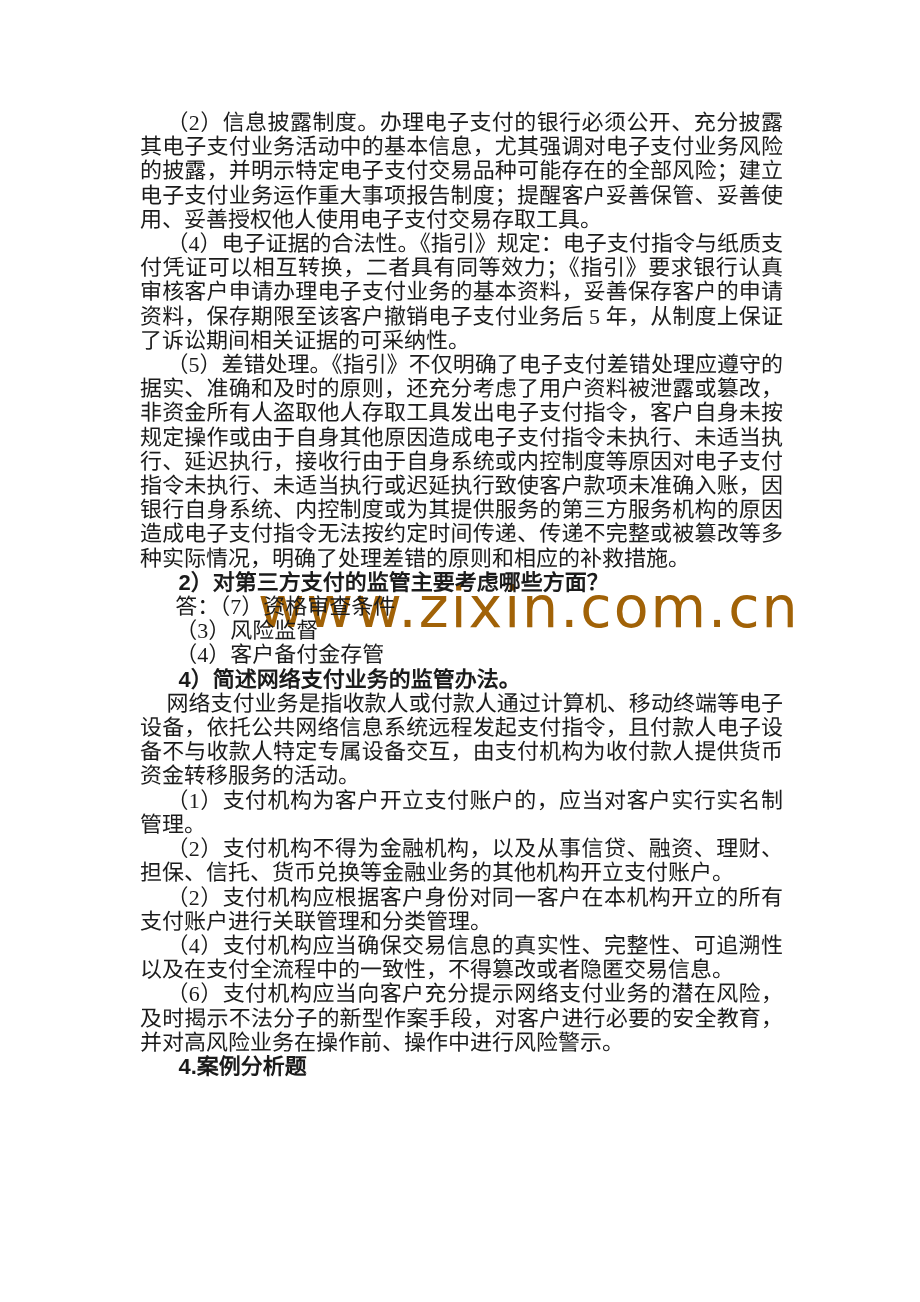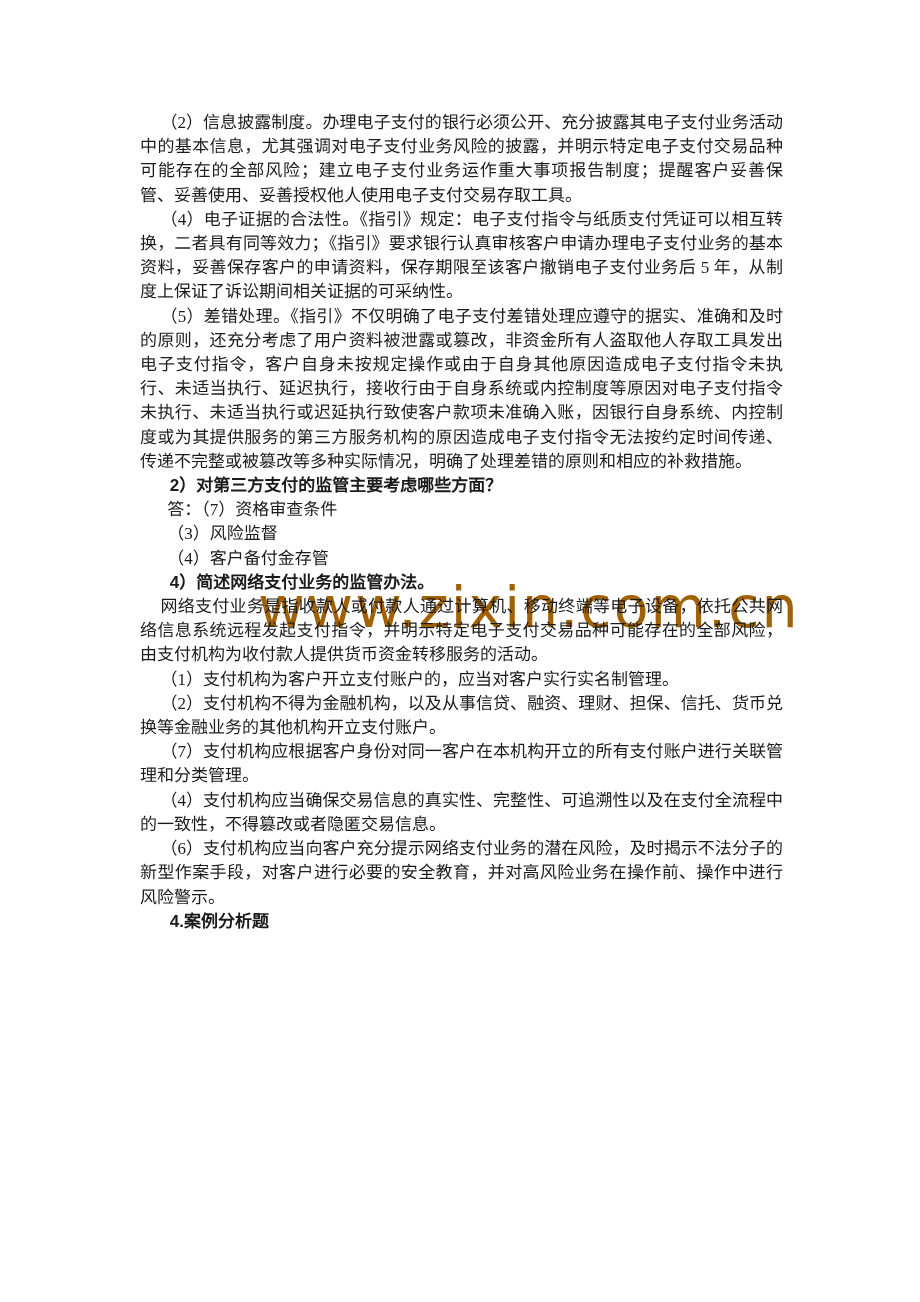--- a/index.html
+++ b/index.html
@@ -27,21 +27,21 @@
     color: #a16207;
     white-space: nowrap;
     user-select: none;
   }
   .content {
     position: absolute;
     left: 140px;
     top: 111px;
     width: 643px;
     z-index: 1;
-    font-size: 17px;
+    font-size: 22px;
     line-height: 24.2px;
     color: #1b1b1b;
     text-align: justify;
   }
   .content p {
     margin: 0;
     padding: 0;
   }
   .para {
     text-indent: 1.2em;
@@ -64,22 +64,22 @@
 
   <div class="content">
     <p class="para">（2）信息披露制度。办理电子支付的银行必须公开、充分披露其电子支付业务活动中的基本信息，尤其强调对电子支付业务风险的披露，并明示特定电子支付交易品种可能存在的全部风险；建立电子支付业务运作重大事项报告制度；提醒客户妥善保管、妥善使用、妥善授权他人使用电子支付交易存取工具。</p>
     <p class="para">（4）电子证据的合法性。《指引》规定：电子支付指令与纸质支付凭证可以相互转换，二者具有同等效力；《指引》要求银行认真审核客户申请办理电子支付业务的基本资料，妥善保存客户的申请资料，保存期限至该客户撤销电子支付业务后 5 年，从制度上保证了诉讼期间相关证据的可采纳性。</p>
     <p class="para">（5）差错处理。《指引》不仅明确了电子支付差错处理应遵守的据实、准确和及时的原则，还充分考虑了用户资料被泄露或篡改，非资金所有人盗取他人存取工具发出电子支付指令，客户自身未按规定操作或由于自身其他原因造成电子支付指令未执行、未适当执行、延迟执行，接收行由于自身系统或内控制度等原因对电子支付指令未执行、未适当执行或迟延执行致使客户款项未准确入账，因银行自身系统、内控制度或为其提供服务的第三方服务机构的原因造成电子支付指令无法按约定时间传递、传递不完整或被篡改等多种实际情况，明确了处理差错的原则和相应的补救措施。</p>
     <p class="heading">2）对第三方支付的监管主要考虑哪些方面？</p>
     <p class="answer">答：（7）资格审查条件</p>
     <p class="answer">（3）风险监督</p>
     <p class="answer">（4）客户备付金存管</p>
     <p class="heading">4）简述网络支付业务的监管办法。</p>
-    <p class="para">网络支付业务是指收款人或付款人通过计算机、移动终端等电子设备，依托公共网络信息系统远程发起支付指令，并明示特定电子支付交易品种可能存在的全部风险，由支付机构为收付款人提供货币资金转移服务的活动。</p>
+    <p class="para">网络支付业务是指收款人或付款人通过计算机、移动终端等电子设备，依托公共网络信息系统远程发起支付指令，且付款人电子设备不与收款人特定专属设备交互，由支付机构为收付款人提供货币资金转移服务的活动。</p>
     <p class="para">（1）支付机构为客户开立支付账户的，应当对客户实行实名制管理。</p>
     <p class="para">（2）支付机构不得为金融机构，以及从事信贷、融资、理财、担保、信托、货币兑换等金融业务的其他机构开立支付账户。</p>
-    <p class="para">（7）支付机构应根据客户身份对同一客户在本机构开立的所有支付账户进行关联管理和分类管理。</p>
+    <p class="para">（2）支付机构应根据客户身份对同一客户在本机构开立的所有支付账户进行关联管理和分类管理。</p>
     <p class="para">（4）支付机构应当确保交易信息的真实性、完整性、可追溯性以及在支付全流程中的一致性，不得篡改或者隐匿交易信息。</p>
     <p class="para">（6）支付机构应当向客户充分提示网络支付业务的潜在风险，及时揭示不法分子的新型作案手段，对客户进行必要的安全教育，并对高风险业务在操作前、操作中进行风险警示。</p>
     <p class="heading">4.案例分析题</p>
   </div>
 
 </div>
 
 </body></html>

